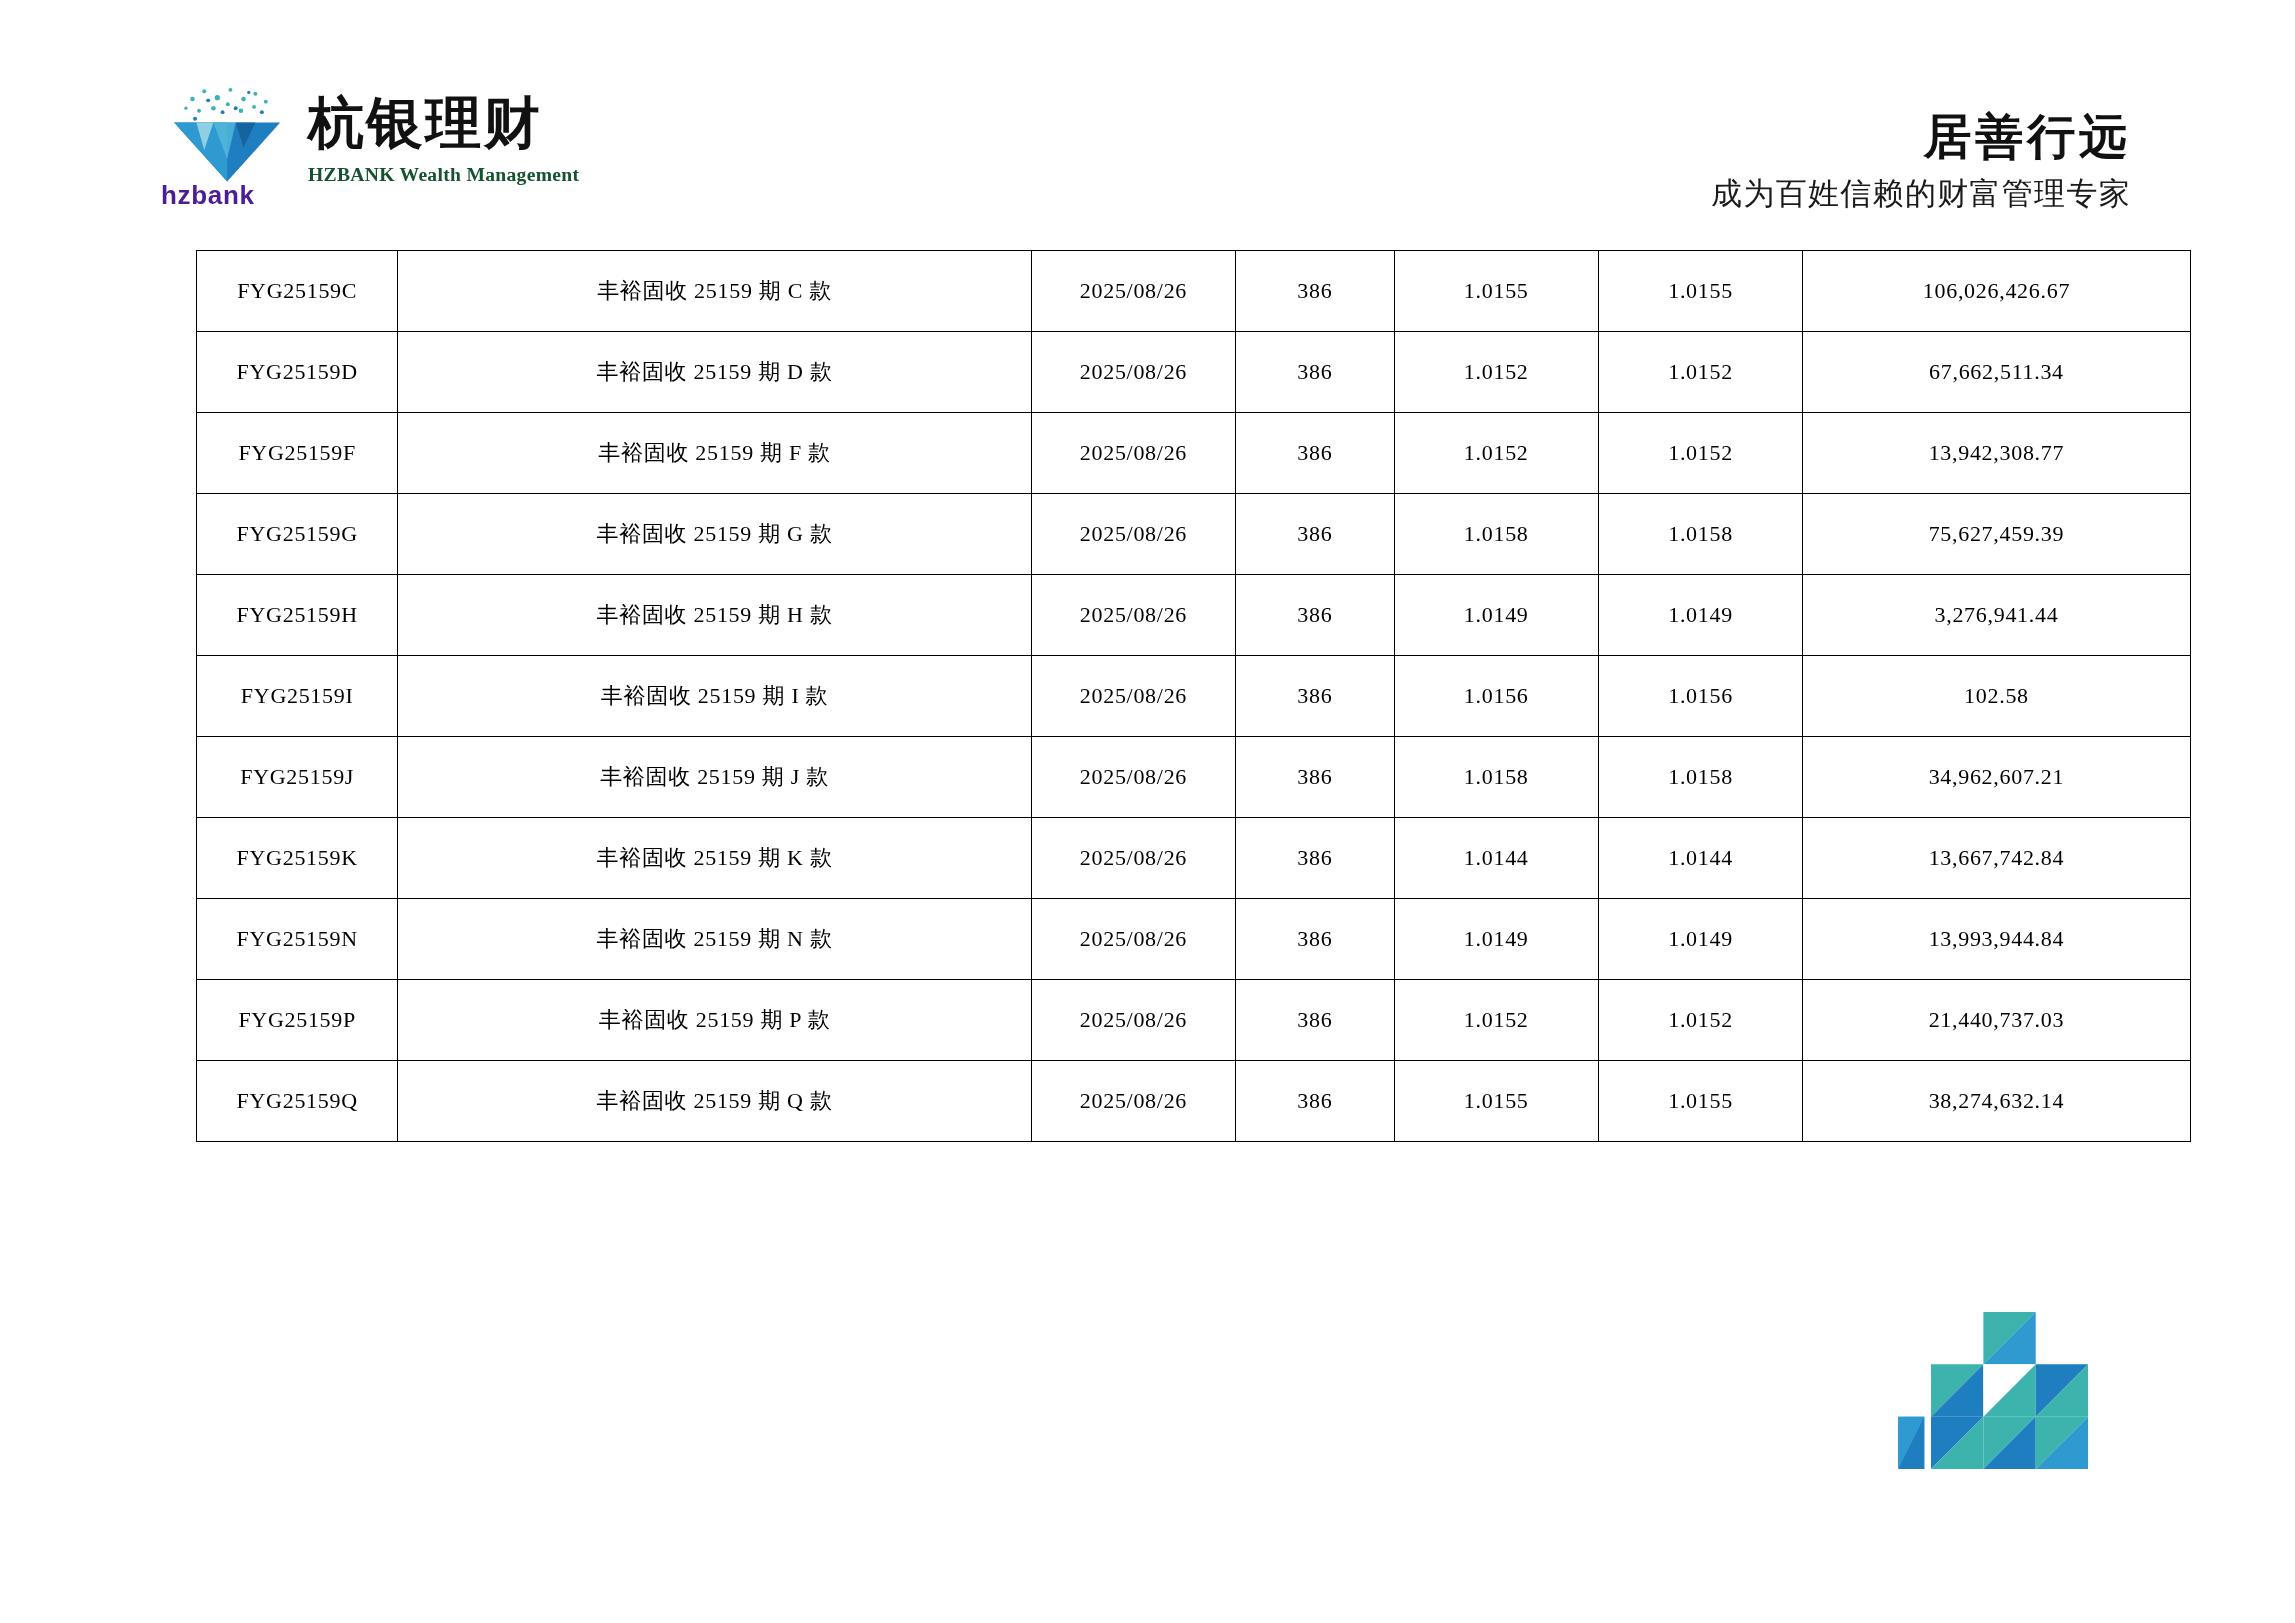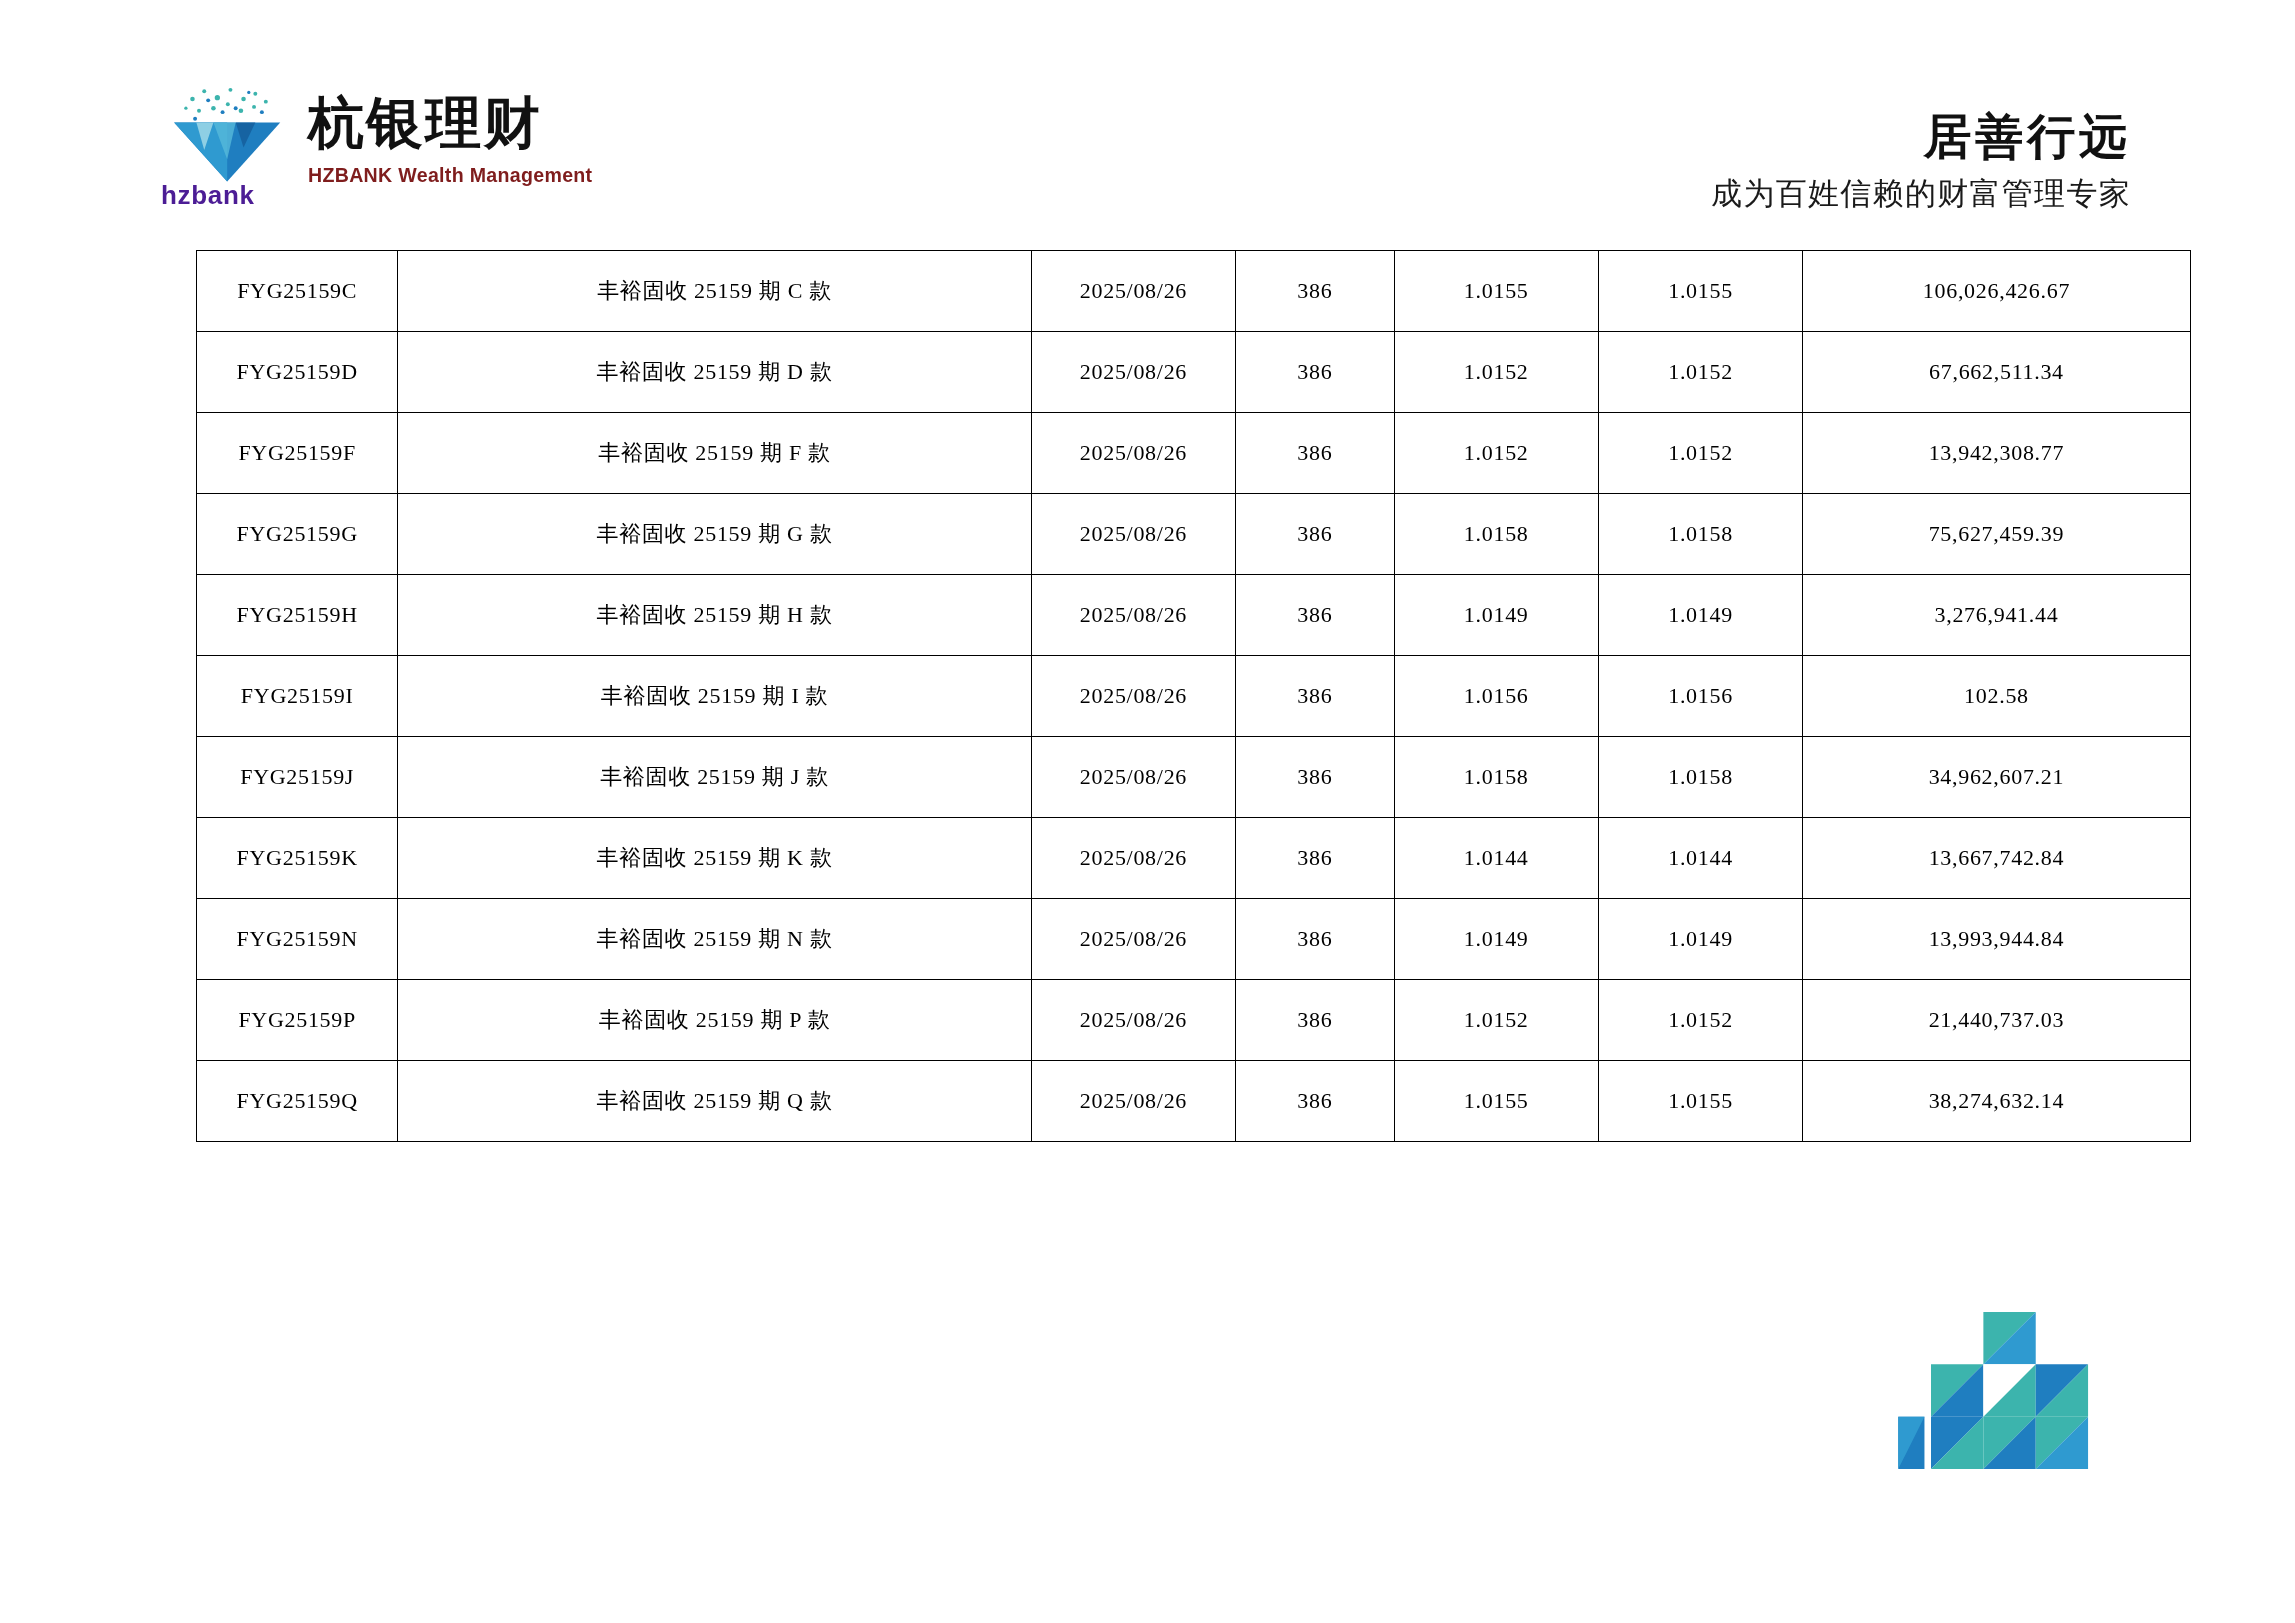--- a/index.html
+++ b/index.html
@@ -49,24 +49,24 @@
   .brand-cn {
     font-family: "Liberation Sans", sans-serif;
     font-weight: bold;
     font-size: 56px;
     letter-spacing: 2.6px;
     color: #111111;
     line-height: 1.05;
   }
 
   .brand-en {
-    font-family: Liberation Sans, sans-serif;
+    font-family: Liberation Serif, serif;
     font-weight: bold;
     font-size: 19.6px;
-    color: #7f1d1d;
+    color: #14532d;
     margin-top: 11.8px;
     letter-spacing: 0.3px;
   }
 
   .slogan {
     position: absolute;
     right: 164px;
     top: 13px;
     text-align: right;
     margin-top: 26px;

